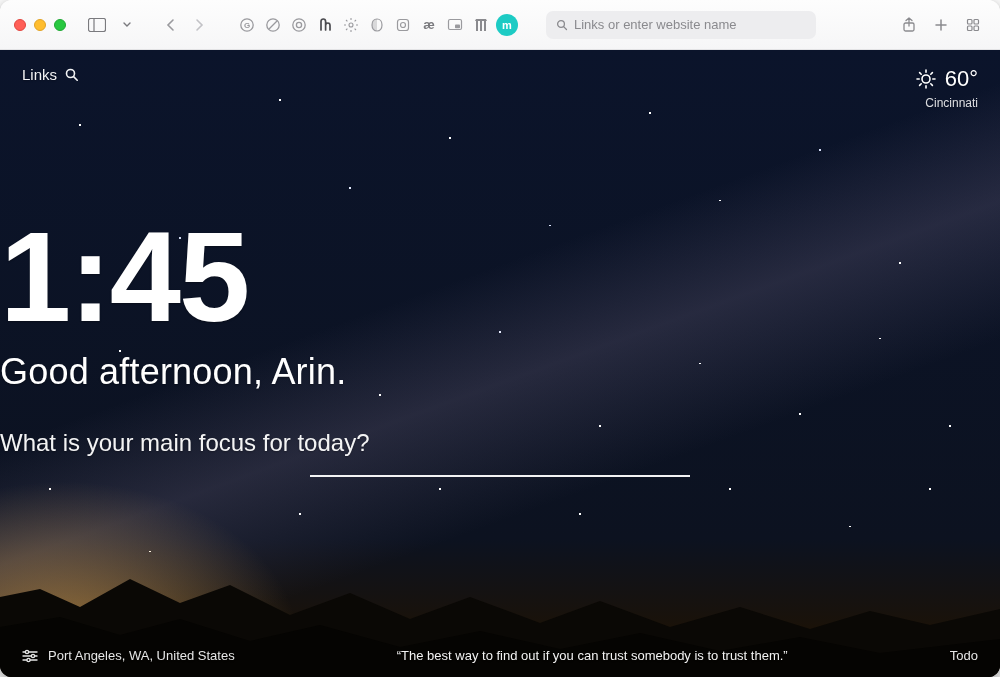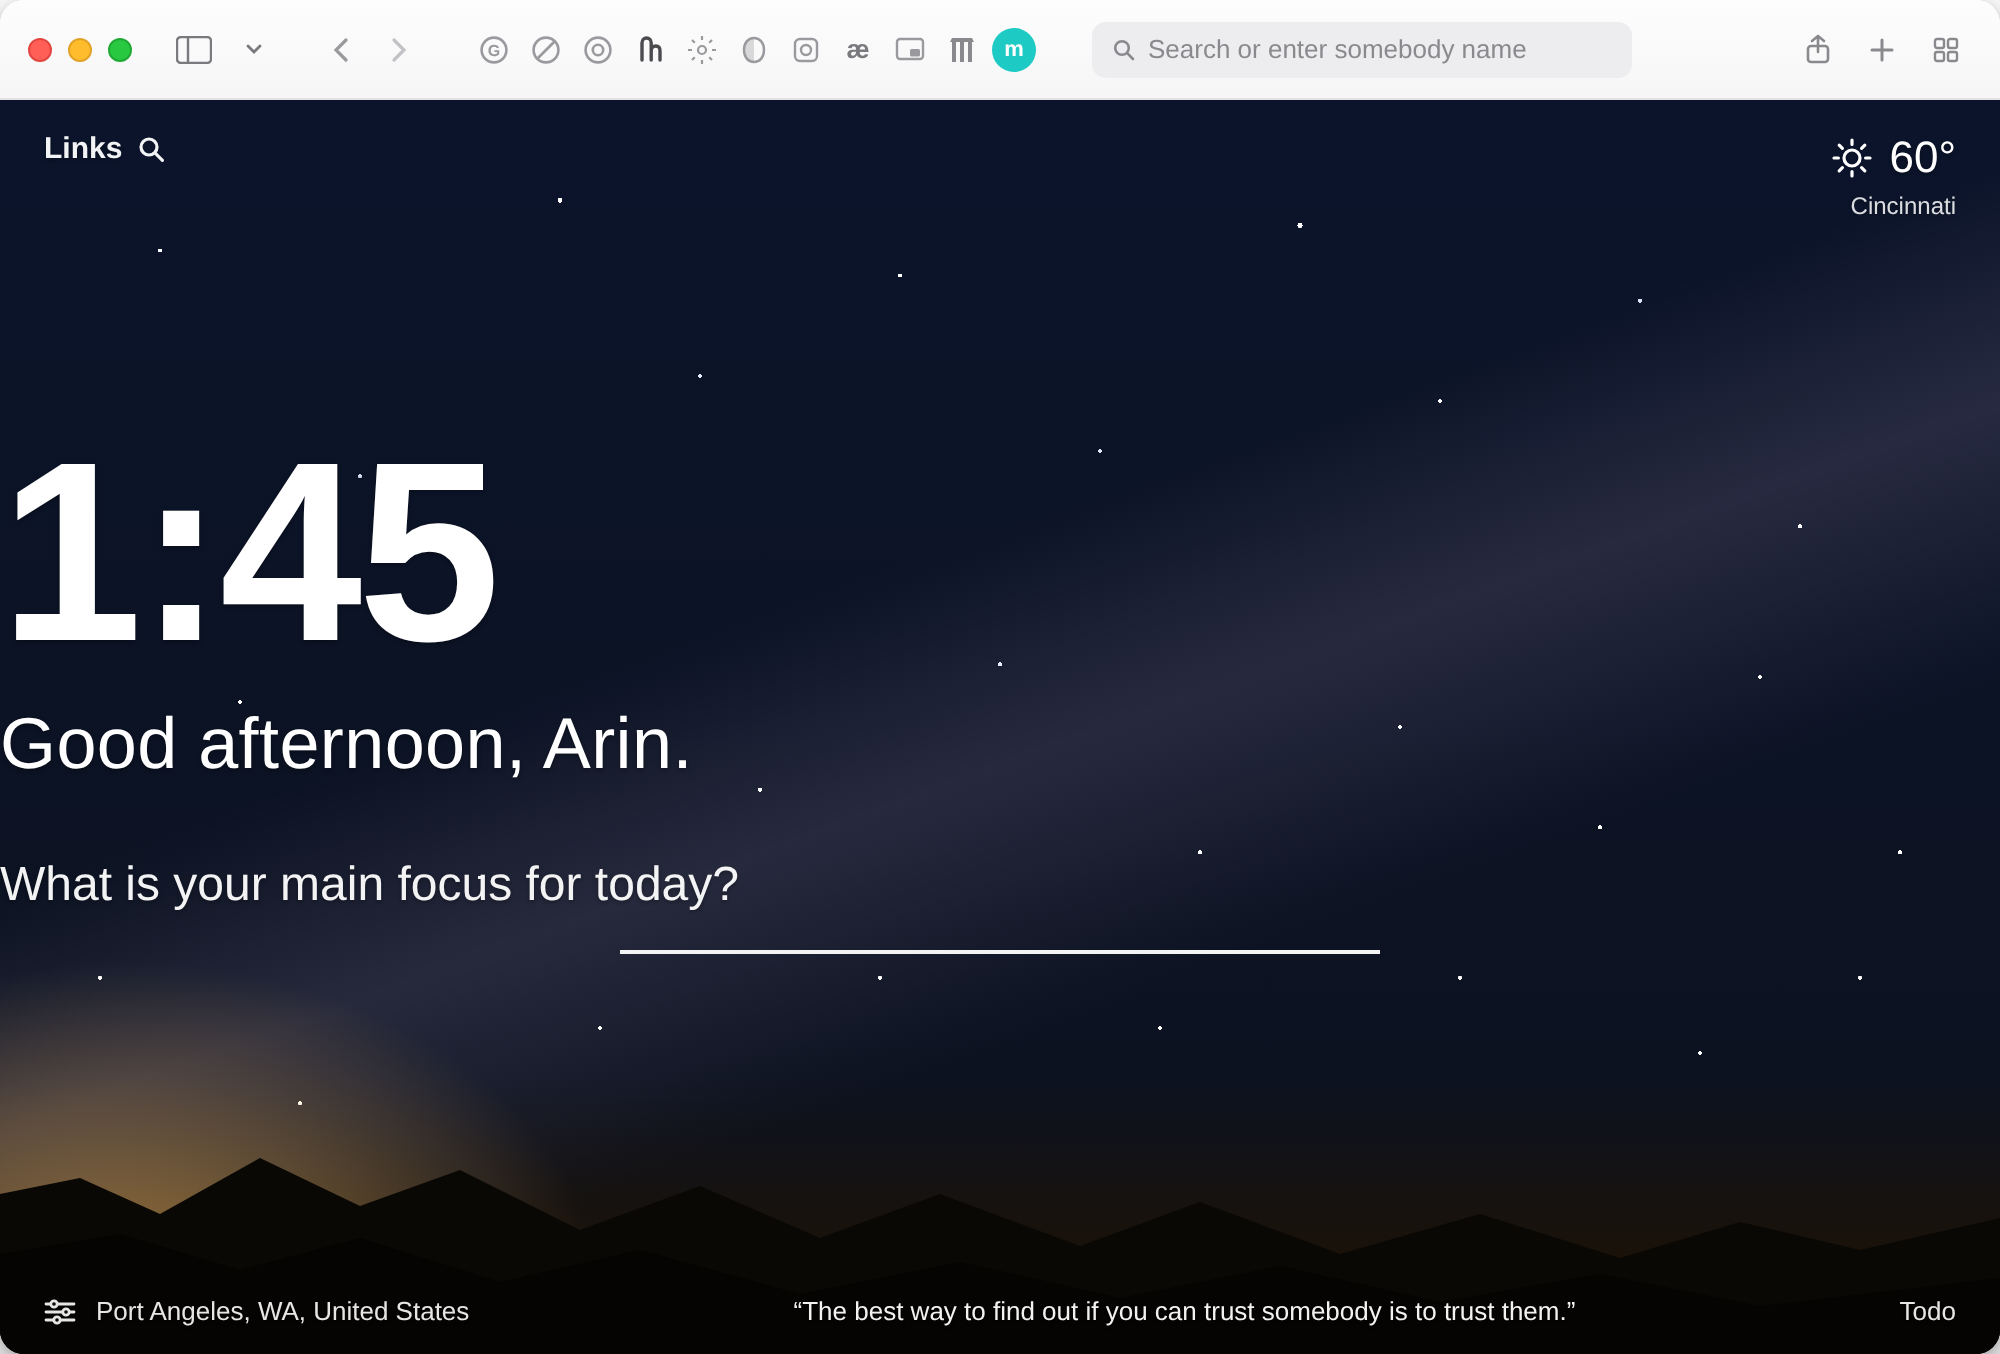--- a/index.html
+++ b/index.html
@@ -77,21 +77,21 @@
       radial-gradient(1px 1px at 85% 76%, #fff 99%, transparent),
       radial-gradient(1px 1px at 93% 70%, #fff 99%, transparent),
       linear-gradient(160deg, rgba(120,110,140,0) 40%, rgba(120,110,140,.25) 52%, rgba(120,100,120,0) 66%),
       linear-gradient(to top, #1a1209 0%, #1a1209 8%, #0c1220 22%, #0b142b 100%);
   }
   .mountains{position:absolute;left:0;right:0;bottom:0;height:140px;}
   .mountains svg{width:100%;height:100%;display:block}
   .glow{position:absolute;left:0;bottom:30px;width:320px;height:180px;background:radial-gradient(ellipse at 20% 100%, rgba(255,190,90,.55), rgba(255,190,90,0) 65%);pointer-events:none}
   .over { position:absolute; inset:0; color:#fff; text-shadow:0 1px 2px rgba(0,0,0,.3); }
   .top-row{ position:absolute; top:16px; left:0; right:0; display:flex; justify-content:space-between; padding:0 22px; align-items:flex-start;}
-  .links{ display:flex; align-items:center; gap:8px; font-size:15px; font-weight:700; cursor:pointer; opacity:.95}
+  .links{ display:flex; align-items:center; gap:8px; font-size:15px; font-weight:400; cursor:pointer; opacity:.95}
   .weather{ text-align:right; }
   .weather .row{display:flex;align-items:center;justify-content:flex-end;gap:8px;font-size:22px;font-weight:500}
   .weather .city{font-size:12px;opacity:.85;margin-top:4px}
   .center{ position:absolute; left:0; right:0; top:47%; transform:translateY(-50%); }
   .clock{ font-size:128px; font-weight:600; letter-spacing:-2px; line-height:1; }
   .greet{ font-size:36px; font-weight:400; margin-top:10px; letter-spacing:.2px;}
   .prompt{ font-size:24px; font-weight:300; margin-top:36px; opacity:.95}
   .focus-line{ width:380px; height:0; border-bottom:2px solid rgba(255,255,255,.95); margin:18px auto 0; }
   .bottom-row{ position:absolute; bottom:14px; left:0; right:0; display:flex; align-items:center; padding:0 22px; font-size:13px; }
   .loc{display:flex;align-items:center;gap:10px;opacity:.9}
@@ -200,21 +200,21 @@
           </svg>
         </div>
       <div class="ext teal">m</div>
     </div>
 
     <div class="addr">
       <svg width="12" height="12" viewBox="0 0 12 12">
           <circle cx="5" cy="5" r="3.4" fill="none" stroke="#8a8a8e" stroke-width="1.3"></circle>
           <line x1="7.6" y1="7.6" x2="10.5" y2="10.5" stroke="#8a8a8e" stroke-width="1.3" stroke-linecap="round"></line>
         </svg>
-      <span>Search or enter somebody name</span>
+      <span>Links or enter website name</span>
     </div>
 
     <div class="right-tools">
       <div class="tbtn">
         <svg width="14" height="16" viewBox="0 0 14 16">
             <path d="M7 1v8M4 3.5L7 1l3 2.5" fill="none" stroke="#8a8a8e" stroke-width="1.3" stroke-linecap="round" stroke-linejoin="round"></path>
             <rect x="2" y="6" width="10" height="8" rx="1.5" fill="none" stroke="#8a8a8e" stroke-width="1.3"></rect>
           </svg>
       </div>
       <div class="tbtn">

